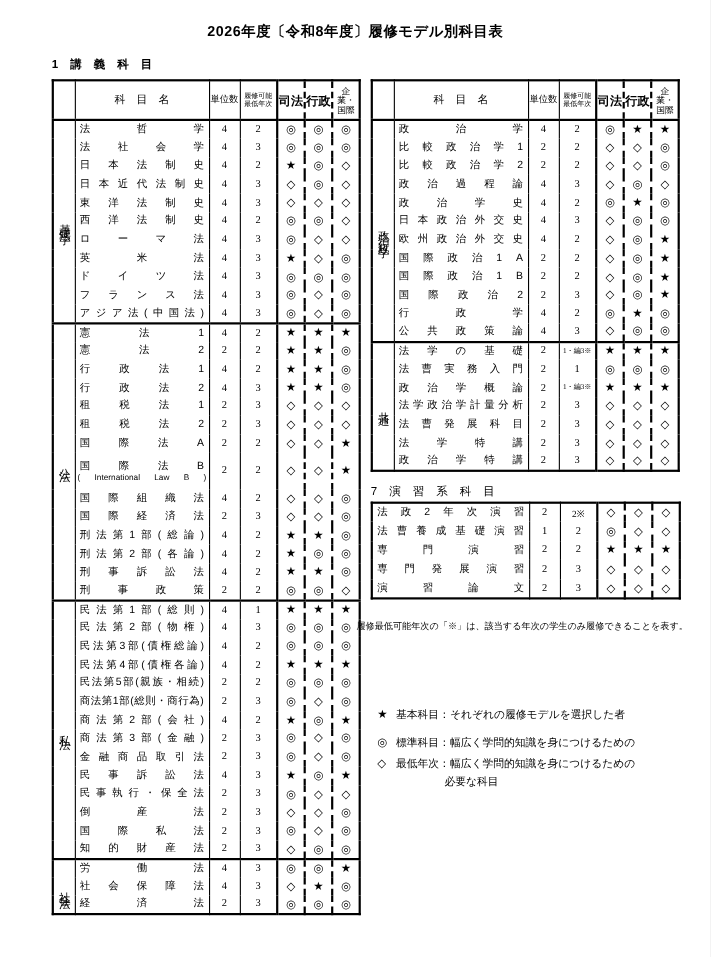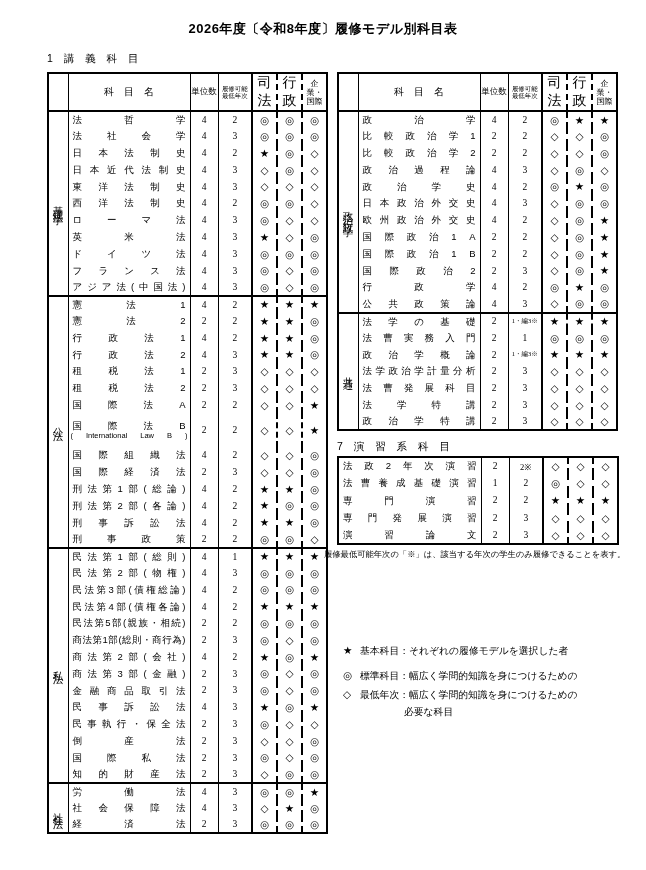--- a/index.html
+++ b/index.html
@@ -12,21 +12,21 @@
     overflow:hidden;
   }
   .doc-title{
     position:absolute;left:0;top:20px;width:100%;
     text-align:center;font-size:13px;font-weight:bold;
     letter-spacing:0.5px;
   }
   .sec-heading{
     position:absolute;font-size:10.5px;letter-spacing:4px;color:#000;
   }
-  #sec1{left:47px;top:52px;}
+  #sec1{left:47px;top:52px;font-weight:bold;}
   #sec2{left:337px;top:440px;}
 
   table.jtable{
     position:absolute;border-collapse:collapse;table-layout:fixed;
     border:2px solid #000;background:#fff;
   }
   #tbl-left{left:47px;top:72px;width:279px;}
   #tbl-right{left:337px;top:72px;width:279px;}
   #tbl-seminar{left:337px;top:456px;width:280px;}
 
@@ -37,40 +37,40 @@
   td.c-year{border-right:2px solid #000;text-align:center;}
   td.c-m1,td.c-m2{border-right:2px dashed #000;text-align:center;}
   td.c-m3{text-align:center;}
   tr.group-start > td{border-top:2px solid #000;}
   tr.header > td{border-bottom:2px solid #000;}
 
   tr.header td{text-align:center;}
   .hdr-name{font-size:10px;}
   .hdr-units{font-size:8.5px;}
   .hdr-year{font-size:6.4px;line-height:7.5px;}
-  .hdr-model{font-size:14px;}
+  .hdr-model{font-size:11px;font-weight:bold;}
   .hdr-m3{font-size:8px;line-height:9px;}
 
   .vlabel{
     writing-mode:vertical-rl;text-orientation:upright;
     margin:0 auto;font-size:10.5px;letter-spacing:3px;line-height:1;
   }
   .jcol{display:flex;flex-direction:column;justify-content:center;height:100%;}
   .jline{
     display:flex;justify-content:space-between;align-items:center;
     padding:0 4px;font-size:9.5px;line-height:1.25;
   }
   .subline{font-size:7.5px;padding:0 2px;}
   .num{font-family:"Liberation Serif",serif;font-size:9.5px;}
   .yr-tiny{font-size:6.5px;font-family:"Liberation Serif",serif;}
   .yr-small{font-size:8.5px;font-family:"Liberation Serif",serif;}
   .mark{font-size:10.5px;line-height:1;}
 
   .footnote{
-    position:absolute;left:324px;top:549px;
+    position:absolute;left:324px;top:564px;
     font-size:8.3px;white-space:nowrap;
   }
   .legend{position:absolute;left:343px;top:642px;font-size:9.8px;line-height:17px;}
   .legend-item{display:flex;margin-bottom:8px;}
   .legend-item:nth-child(2){margin-bottom:2px;}
   .legend-item:last-child{margin-bottom:0;}
   .legend-sym{width:17px;flex:none;font-size:10.5px;}
   .legend-text div.cont{padding-left:44px;}
   .closing{position:absolute;left:337px;top:739px;width:300px;font-size:9.8px;line-height:15.5px;}
   .closing div:first-child{text-indent:10px;}

